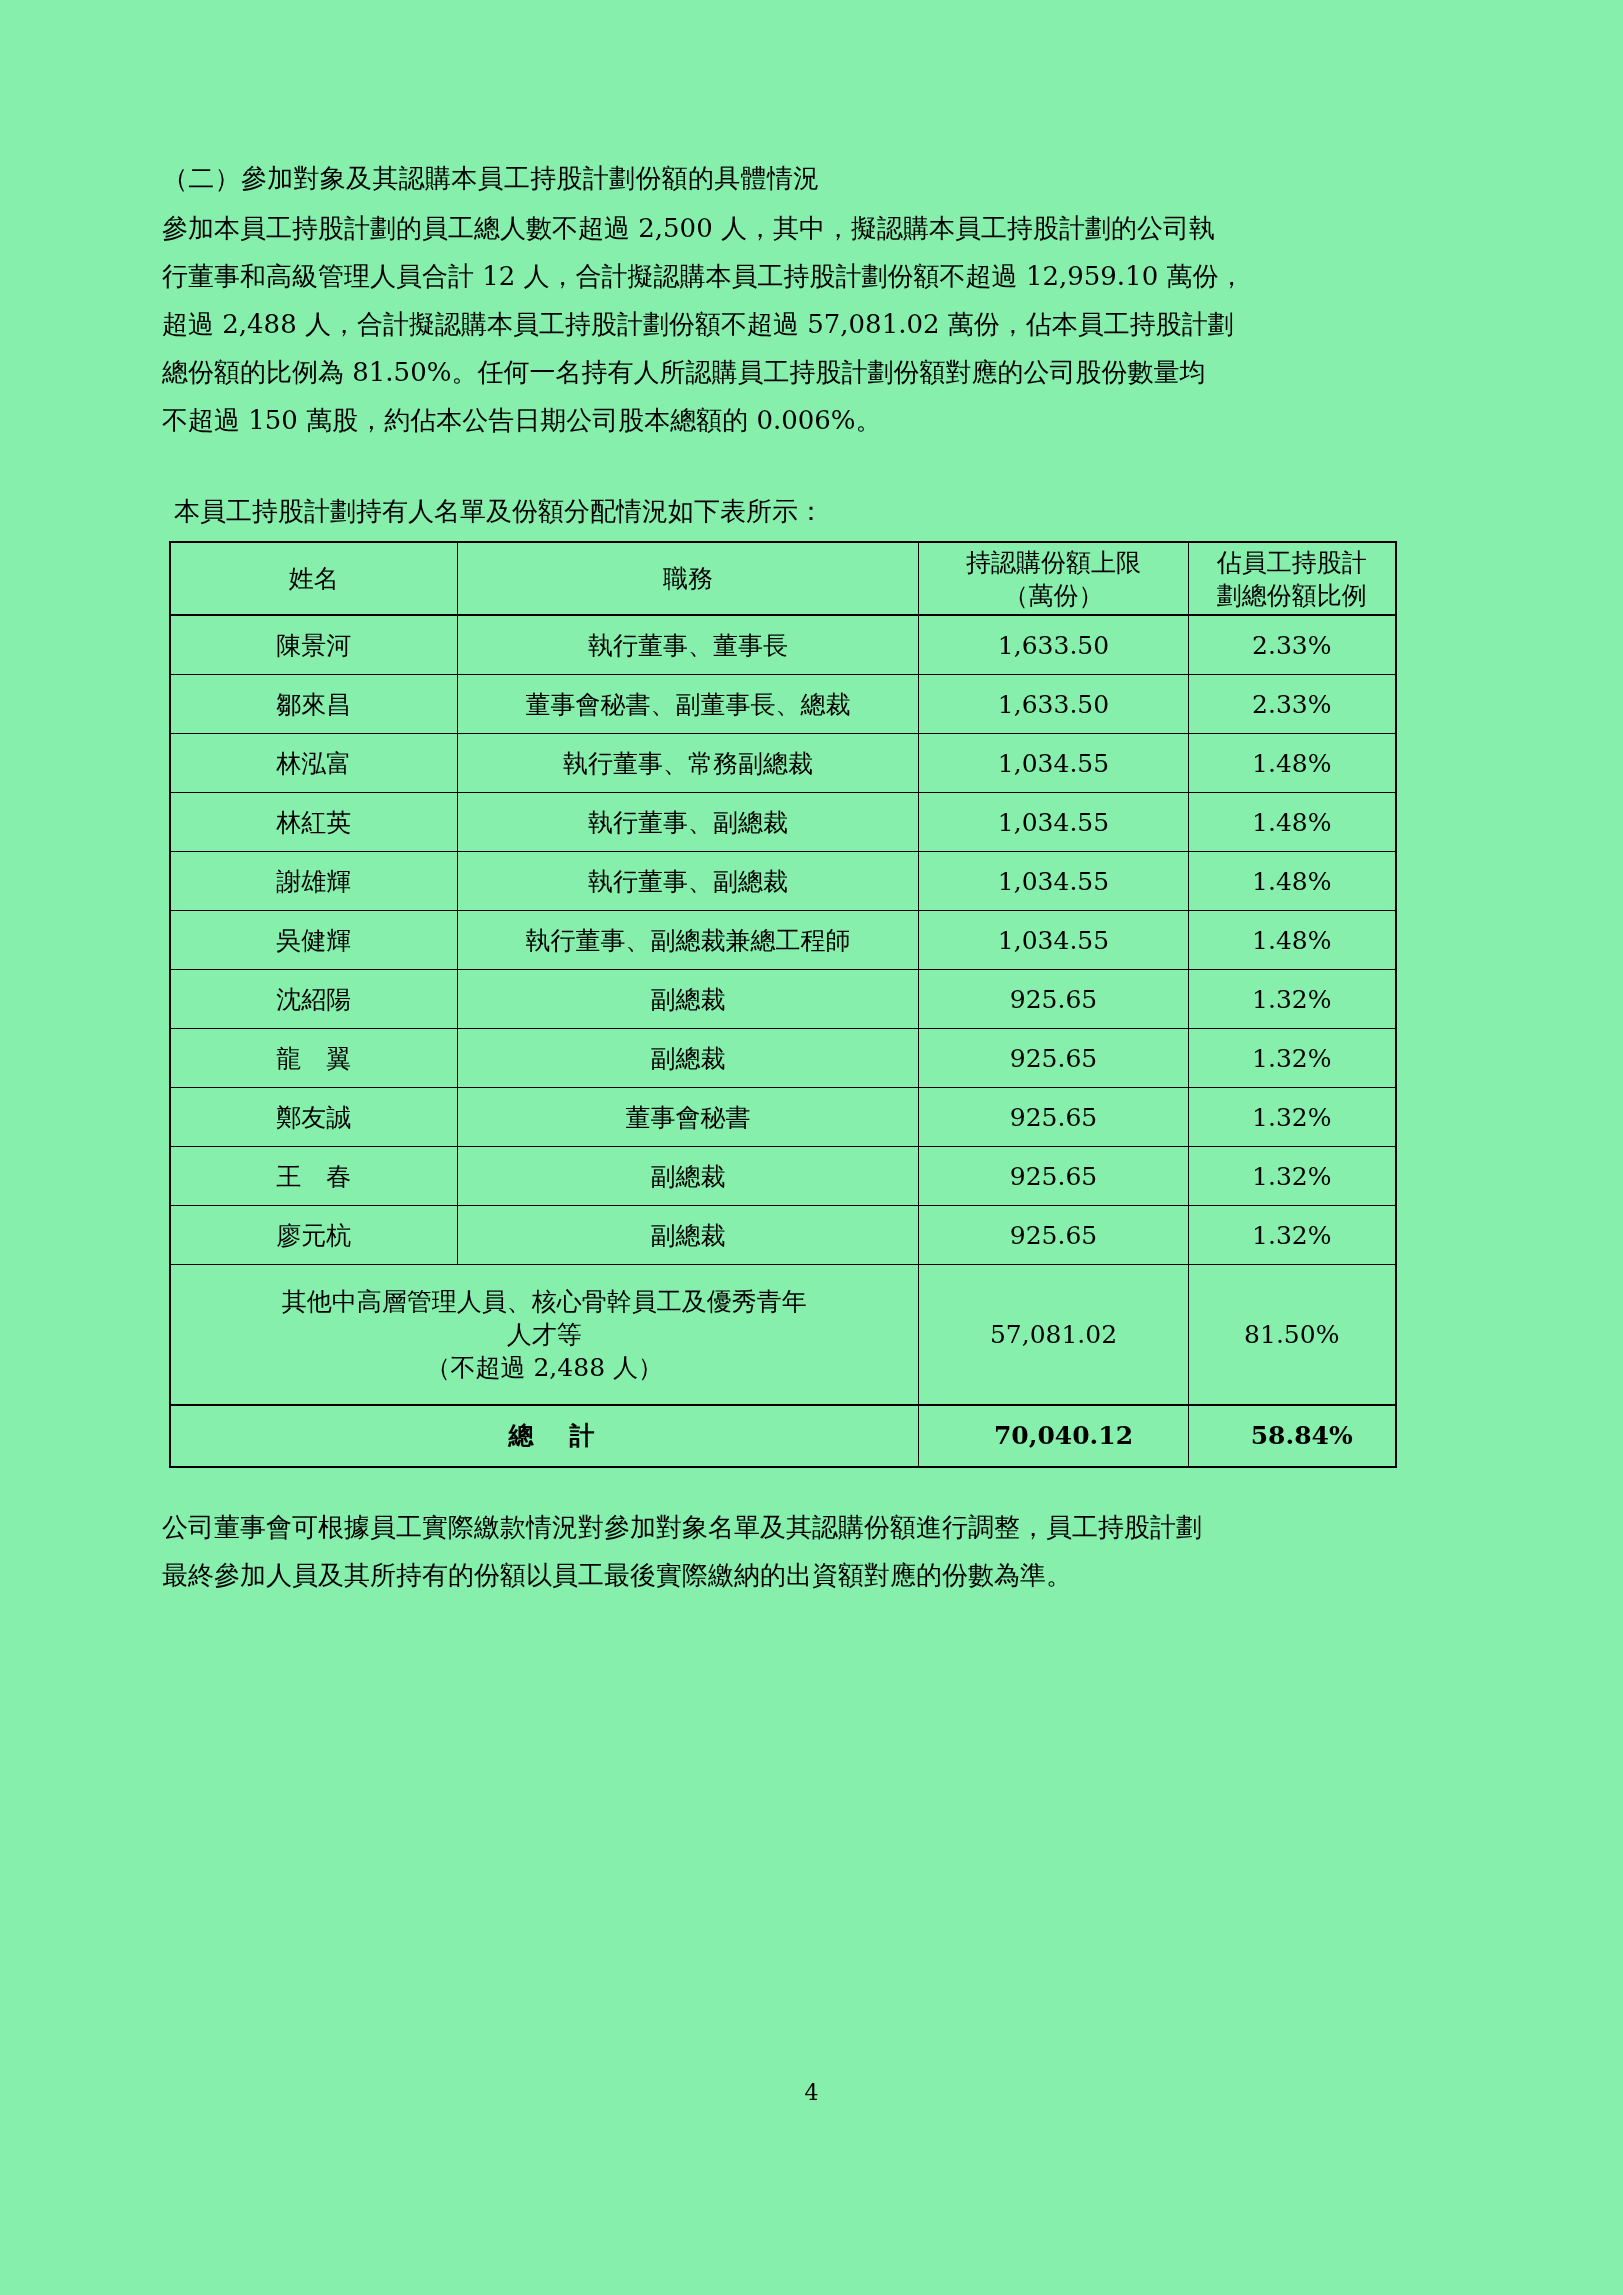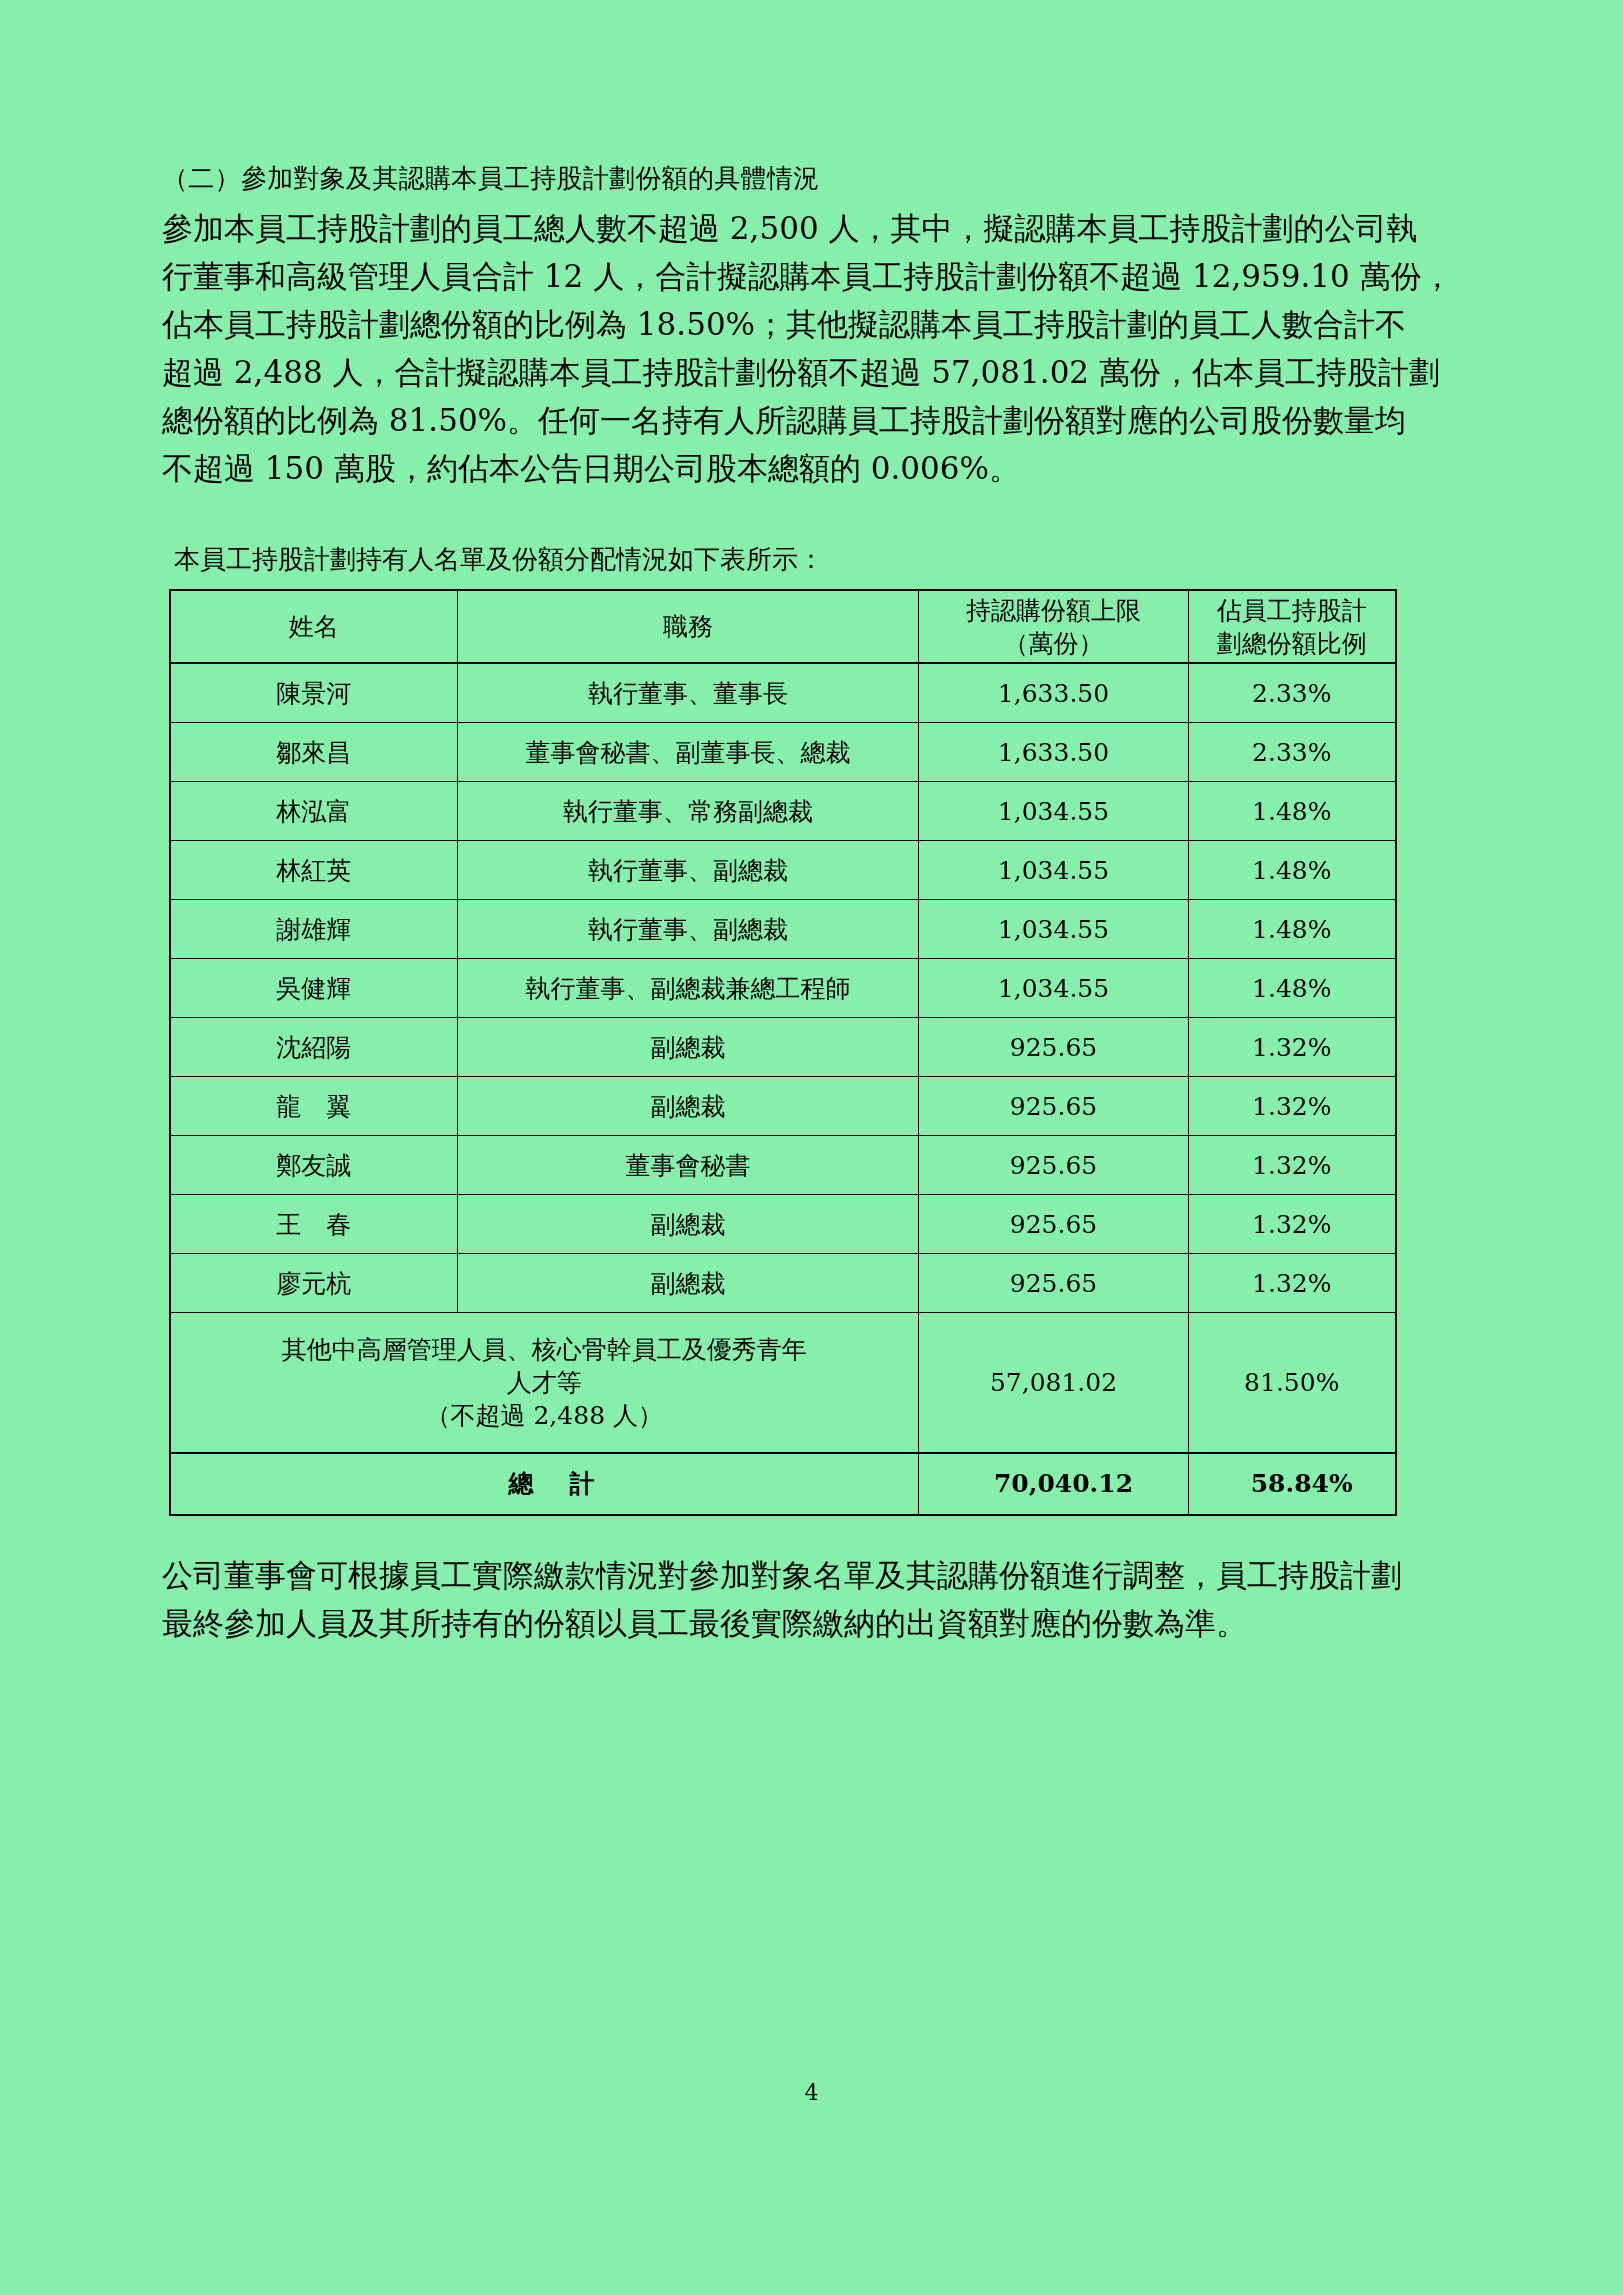--- a/index.html
+++ b/index.html
@@ -24,21 +24,21 @@
     width: 1298px;
   }
   .heading {
     font-size: 26px;
     line-height: 1.0;
     margin: 0 0 13px 0;
     letter-spacing: 0.3px;
     white-space: nowrap;
   }
   .para {
-    font-size: 31px;
+    font-size: 26px;
     line-height: 48px;
     margin: 0;
     text-align: justify;
     text-justify: inter-character;
     text-align-last: left;
   }
   .para .ln {
     display: block;
     white-space: nowrap;
   }
@@ -120,23 +120,20 @@
   <div class="content">
 
     <div class="heading">（二）參加對象及其認購本員工持股計劃份額的具體情況</div>
 
     <div class="para">
       <span class="ln just">
           <span>參加本員工持股計劃的員工總人數不超過 2,500 人，其中，擬認購本員工持股計劃的公司執</span>
         </span>
       <span class="ln just">
           <span>行董事和高級管理人員合計 12 人，合計擬認購本員工持股計劃份額不超過 12,959.10 萬份，</span>
-        </span>
-      <span class="ln just">
-          <span>佔本員工持股計劃總份額的比例為 18.50%；其他擬認購本員工持股計劃的員工人數合計不</span>
         </span>
       <span class="ln just">
           <span>超過 2,488 人，合計擬認購本員工持股計劃份額不超過 57,081.02 萬份，佔本員工持股計劃</span>
         </span>
       <span class="ln just">
           <span>總份額的比例為 81.50%。任何一名持有人所認購員工持股計劃份額對應的公司股份數量均</span>
         </span>
       <span class="ln">不超過 150 萬股，約佔本公告日期公司股本總額的 0.006%。</span>
     </div>
 

